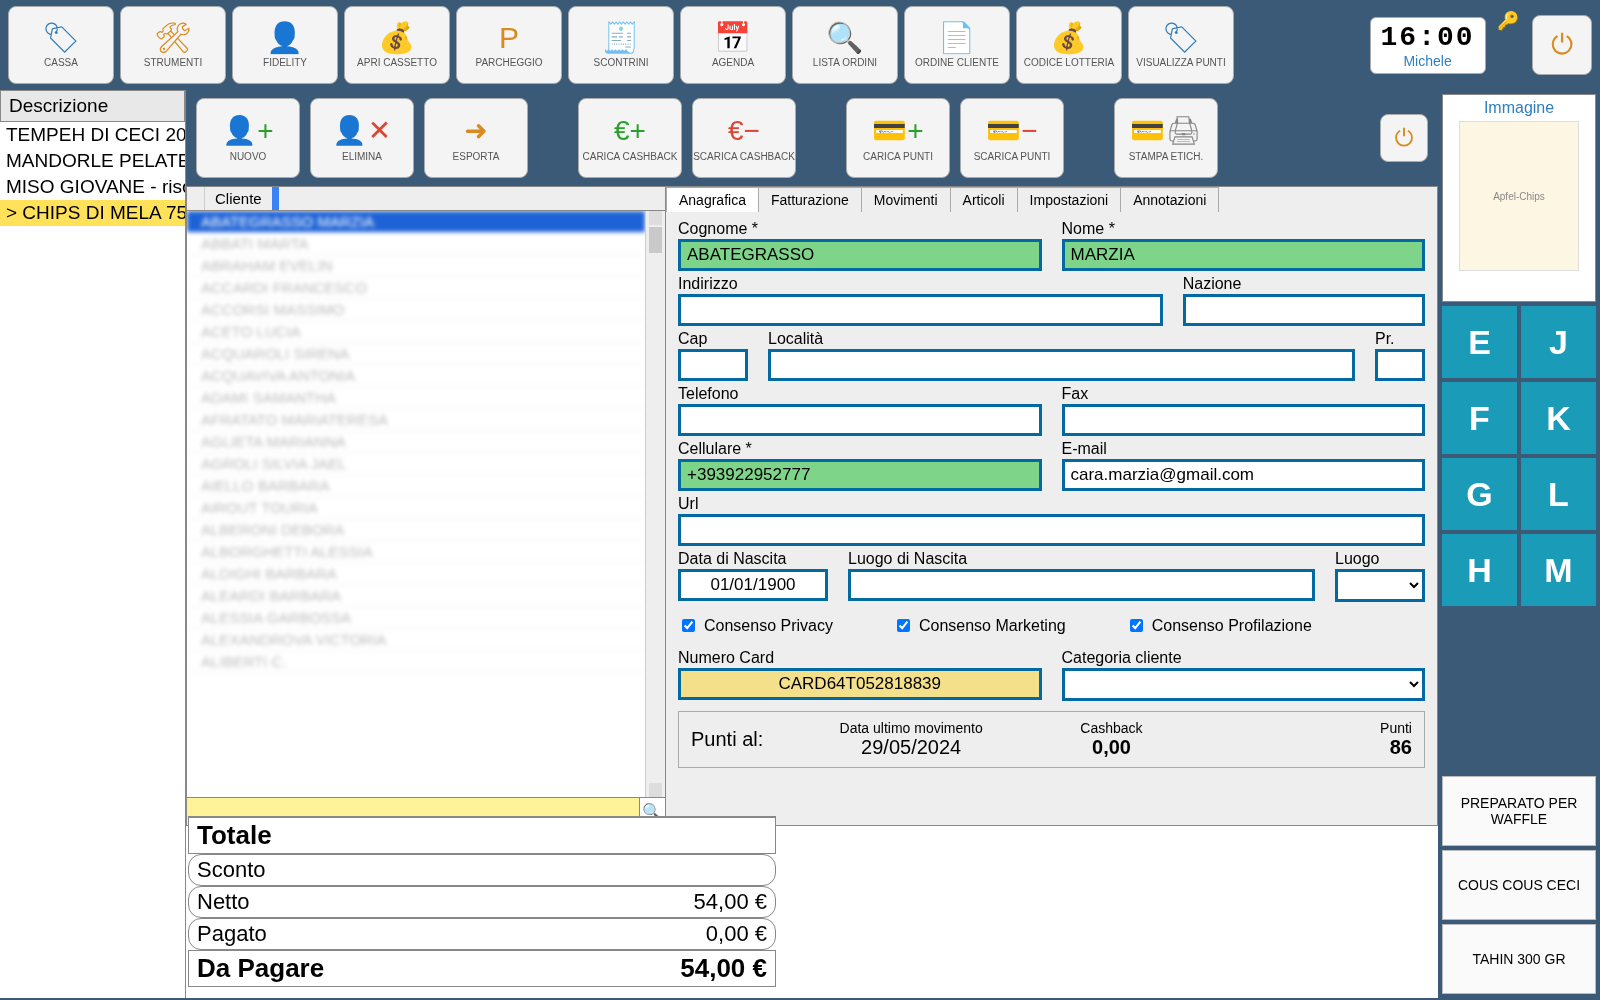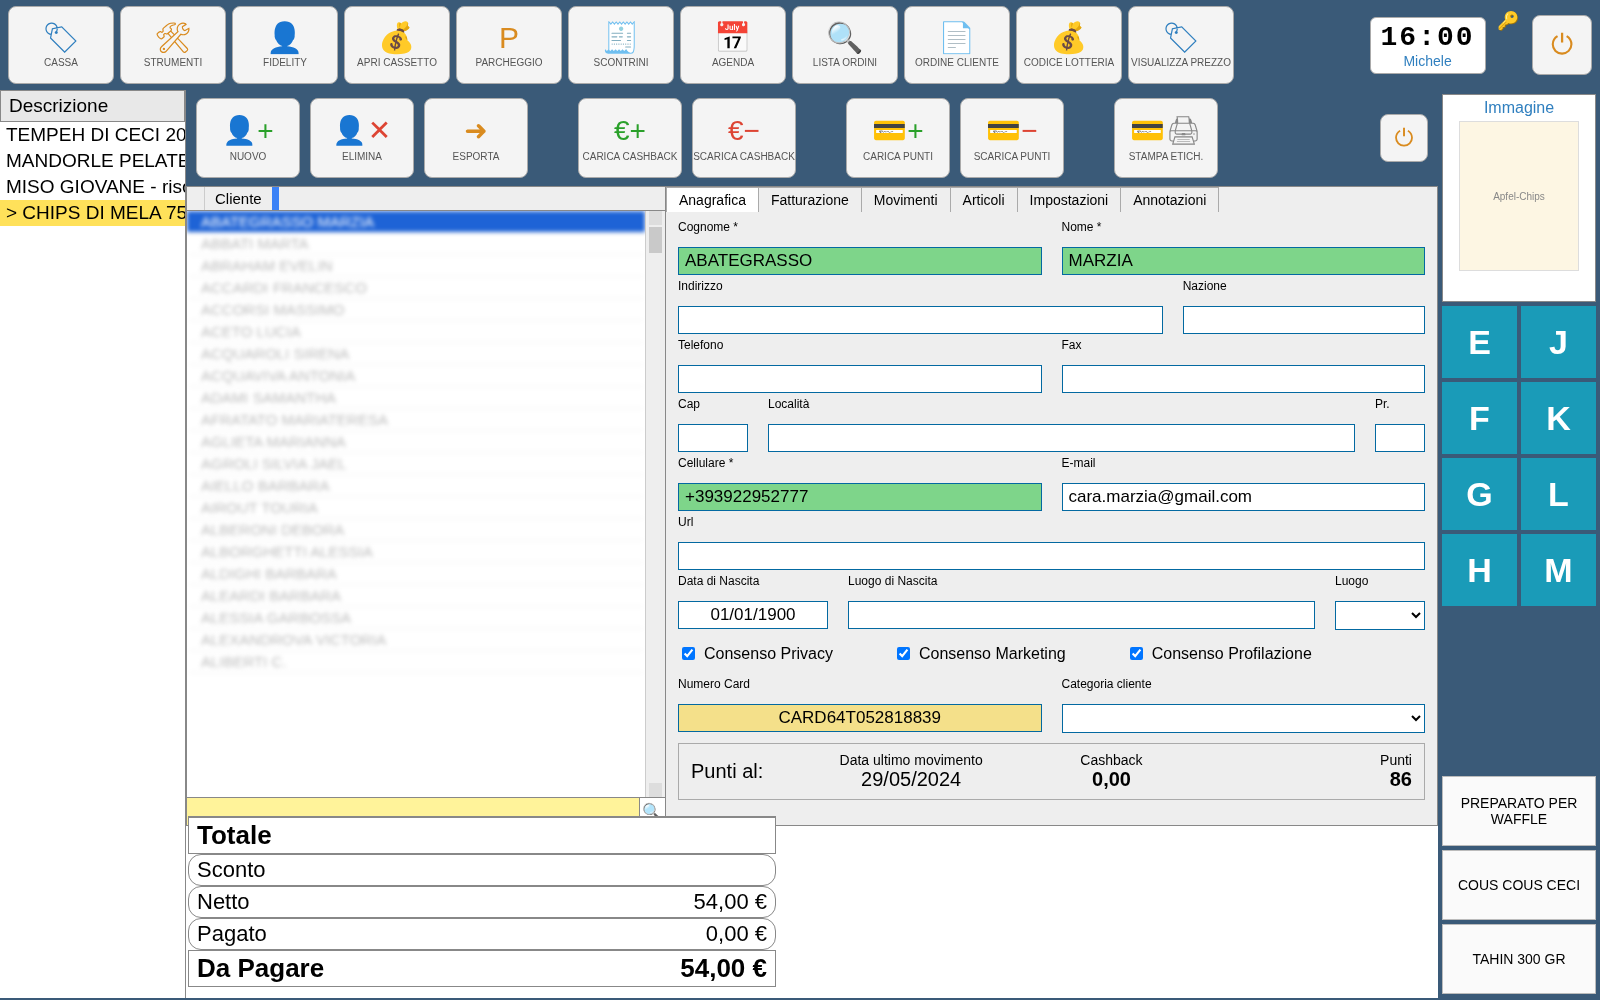--- a/index.html
+++ b/index.html
@@ -66,22 +66,22 @@
   .scroll-thumb { position: absolute; top: 16px; left: 3px; right: 3px; height: 26px; background: #c9c9c9; }
 
   
   .form-panel { flex: 1; border: 1px solid #888; border-left: none; background: #14532d; padding: 0; display: flex; flex-direction: column; }
   .tabs { display: flex; background: #eee; }
   .tabs .tab { padding: 4px 12px; border: 1px solid #aaa; border-bottom: none; background: #eee; font-size: 14px; margin-right: -1px; cursor: pointer; }
   .tabs .tab.active { background: #fff; font-weight: normal; }
   .form-body { flex: 1; background: #eee; padding: 8px 12px; overflow: hidden; }
   .form-row { display: flex; gap: 20px; margin-bottom: 4px; }
   .fgroup { display: flex; flex-direction: column; }
-  .fgroup label { font-size: 12px; margin-bottom: 1px; }
-  .fgroup input, .fgroup select { border: 1px solid #0369a1; padding: 3px 6px; font-size: 17px; background: #fff; margin-top: 12px; }
+  .fgroup label { font-size: 16px; margin-bottom: 1px; }
+  .fgroup input, .fgroup select { border: 3px solid #0369a1; padding: 3px 6px; font-size: 17px; background: #fff; }
   .fgroup input.req-filled { background: #7ed58a; }
   .card-input { background: #f4e08a !important; text-align: center; font-size: 18px; }
   .chk-row { display: flex; gap: 60px; margin: 14px 0; align-items: center; }
   .chk-row label { display: flex; align-items: center; gap: 6px; font-size: 16px; }
   .balance-box { border: 1px solid #aaa; background: #eee; margin-top: 10px; padding: 8px 12px;
                  display: grid; grid-template-columns: 120px 1fr 1fr 1fr; align-items: center; }
   .balance-box .bh { font-size: 14px; text-align: center; }
   .balance-box .bv { font-size: 20px; font-weight: bold; text-align: center; }
   .balance-box .saldi { font-size: 20px; }
 
@@ -142,21 +142,21 @@
     <div class="top-btn">
       <div class="icon-slot ">📄</div>
       <div>ORDINE CLIENTE</div>
     </div>
     <div class="top-btn">
       <div class="icon-slot ">💰</div>
       <div>CODICE LOTTERIA</div>
     </div>
     <div class="top-btn">
       <div class="icon-slot ">🏷</div>
-      <div>VISUALIZZA PREZZO</div>
+      <div>VISUALIZZA PUNTI</div>
     </div>
   <div class="top-spacer"></div>
   <div class="clock-box">
     <div class="clock-time">16:00</div>
     <div class="clock-user">Michele</div>
   </div>
   <span class="key-icon">🔑</span>
   <div class="power-top">⏻</div>
 </div>
 
@@ -282,41 +282,41 @@
               <label>Indirizzo</label>
               <input value="" style="">
             </div>
             <div class="fgroup" style="flex:1">
               <label>Nazione</label>
               <input value="" style="">
             </div>
           </div>
 
           <div class="form-row">
-            <div class="fgroup" style="flex:1">
-              <label>Telefono</label>
-              <input value="" style="">
-            </div>
-            <div class="fgroup" style="flex:1">
-              <label>Fax</label>
-              <input value="" style="">
-            </div>
-          </div>
-
-          <div class="form-row">
             <div class="fgroup" style="width:70px">
               <label>Cap</label>
               <input value="" style="">
             </div>
             <div class="fgroup" style="flex:1">
               <label>Località</label>
               <input value="" style="">
             </div>
             <div class="fgroup" style="width:50px">
               <label>Pr.</label>
+              <input value="" style="">
+            </div>
+          </div>
+
+          <div class="form-row">
+            <div class="fgroup" style="flex:1">
+              <label>Telefono</label>
+              <input value="" style="">
+            </div>
+            <div class="fgroup" style="flex:1">
+              <label>Fax</label>
               <input value="" style="">
             </div>
           </div>
 
           <div class="form-row">
             <div class="fgroup" style="flex:1">
               <label>Cellulare *</label>
               <input class="req-filled" value="+393922952777" style="">
             </div>
             <div class="fgroup" style="flex:1">

